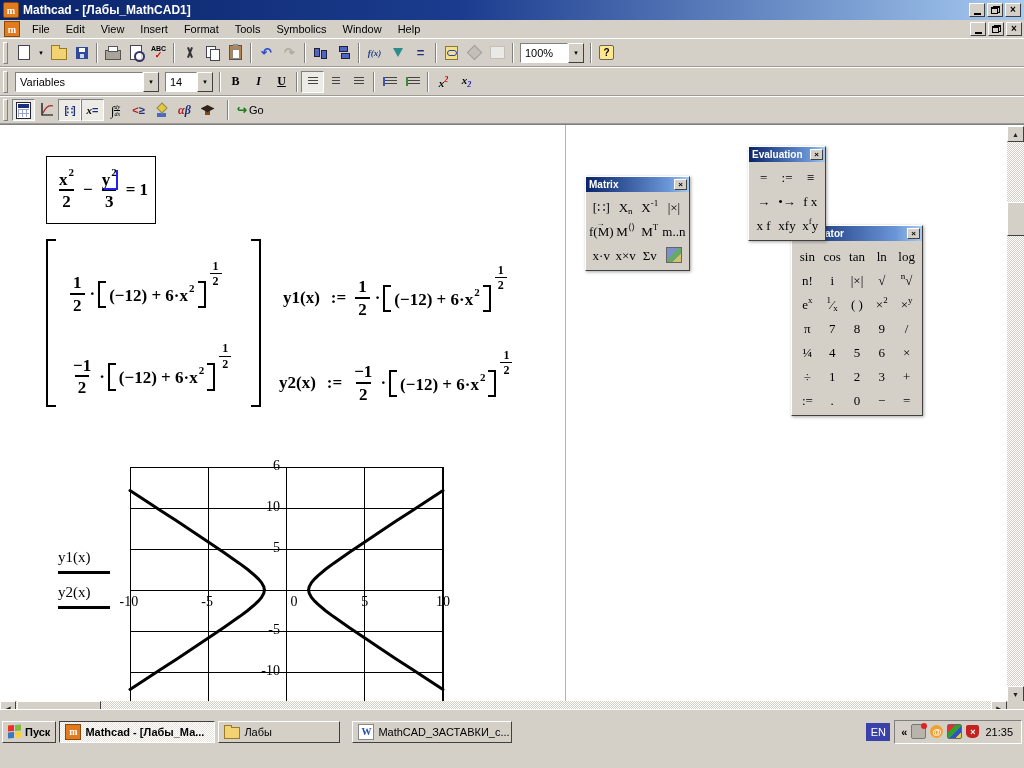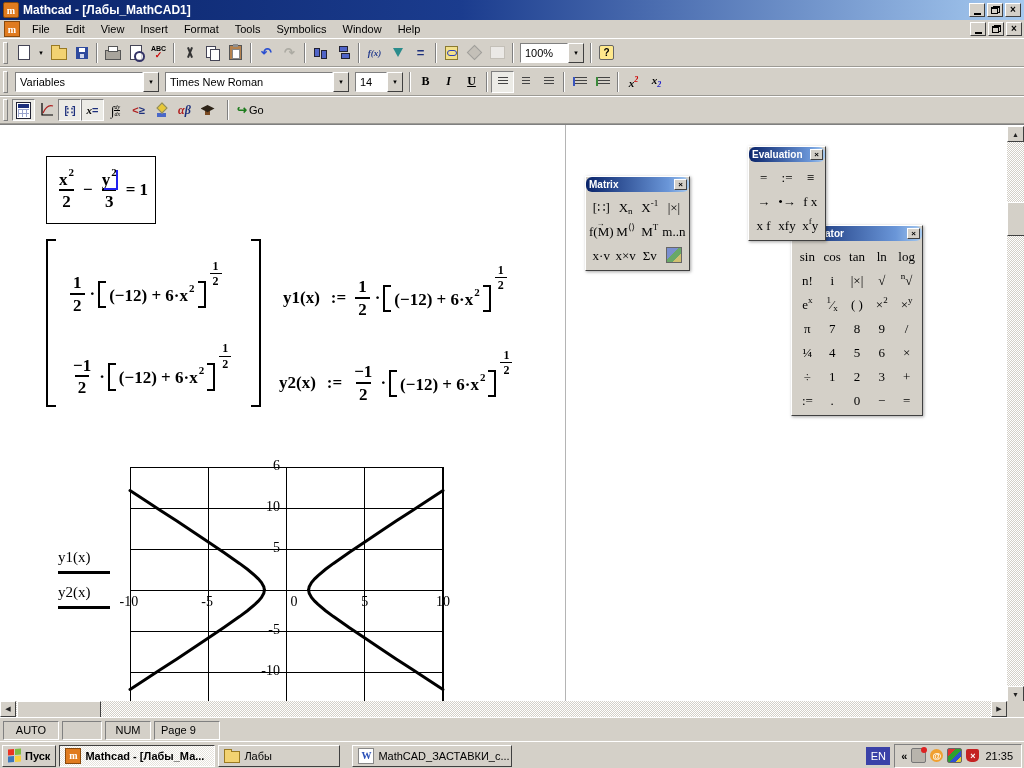--- a/index.html
+++ b/index.html
@@ -141,21 +141,21 @@
   .defexpr .asgn{margin:0 7px;}
 
   #graph{position:absolute;left:130px;top:342px;width:313px;height:246px;}
   #graph svg{position:absolute;left:0;top:0;overflow:visible;}
   .gl{position:absolute;font-family:"Liberation Serif",serif;font-size:14px;font-weight:normal;white-space:nowrap;}
   #legend{position:absolute;left:58px;top:424px;font-family:"Liberation Serif",serif;font-size:15px;}
   .leg-line{height:3px;background:#000;width:52px;margin:5px 0 10px;}
 
   
   .palette{position:absolute;background:#d4d0c8;border:1px solid;border-color:#fff #404040 #404040 #fff;box-shadow:1px 1px 3px rgba(0,0,0,.35);}
-  .ptitle{height:15px;background:linear-gradient(90deg,#0a246a,#6a96d8 80%,#a6caf0);color:#fff;font-weight:bold;font-size:10px;display:flex;align-items:center;padding:0 2px 0 3px;border-radius:6px;}
+  .ptitle{height:15px;background:linear-gradient(90deg,#0a246a,#6a96d8 80%,#a6caf0);color:#fff;font-weight:bold;font-size:10px;display:flex;align-items:center;padding:0 2px 0 3px;}
   .pclose{margin-left:auto;width:13px;height:11px;background:#d4d0c8;border:1px solid;border-color:#fff #404040 #404040 #fff;font-size:8px;font-weight:bold;color:#000;display:flex;align-items:center;justify-content:center;line-height:1;}
   .pal-grid{display:grid;padding:3px;}
   #matrix-palette{left:585px;top:51px;width:103px;z-index:10;}
   #matrix-palette .pal-grid{grid-template-columns:repeat(4,1fr);}
   #evaluation-palette{left:748px;top:21px;width:76px;z-index:30;}
   #evaluation-palette .pal-grid{grid-template-columns:repeat(3,1fr);}
   #calculator-palette{left:791px;top:100px;width:130px;z-index:20;}
   #calculator-palette .pal-grid{grid-template-columns:repeat(5,1fr);}
   .pkey{height:24px;display:flex;align-items:center;justify-content:center;font-family:"Liberation Serif",serif;font-size:13px;line-height:1;}
   .pkey sup{font-size:9px;position:relative;top:-4px;}
@@ -171,21 +171,21 @@
   .sthumb{position:absolute;background:#d4d0c8;border:1px solid;border-color:#fff #404040 #404040 #fff;}
   #hscroll{position:absolute;left:0;top:701px;width:1007px;height:16px;}
   #hcorner{position:absolute;right:0;top:701px;width:17px;height:16px;background:#d4d0c8;}
 
   
   #statusbar{position:absolute;left:0;top:717px;right:0;height:24px;background:#d4d0c8;border-top:1px solid #fff;display:flex;align-items:center;padding:0 3px;gap:3px;}
   .spanel{height:17px;border:1px solid;border-color:#808080 #fff #fff #808080;display:flex;align-items:center;padding:0 6px;flex:0 0 auto;}
   .smsg{flex:1 1 auto;border:none;padding-left:2px;}
 
   
-  #taskbar{position:absolute;left:0;top:741px;right:0;height:27px;background:#d4d0c8;border-top:1px solid #fff;display:flex;align-items:center;padding:0 2px;gap:3px;}
+  #taskbar{position:absolute;left:0;top:709px;right:0;height:27px;background:#d4d0c8;border-top:1px solid #fff;display:flex;align-items:center;padding:8px 2px;gap:3px;}
   .tkbtn{height:22px;border:1px solid;border-color:#fff #404040 #404040 #fff;background:#d4d0c8;display:flex;align-items:center;gap:4px;padding:0 5px;font-size:11px;white-space:nowrap;overflow:hidden;flex:0 0 auto;}
   .tkbtn.active{border-color:#404040 #fff #fff #404040;background:conic-gradient(#fff 0 25%,#e6e3dc 0 50%,#fff 0 75%,#e6e3dc 0) 0 0/2px 2px;font-weight:bold;}
   .start{font-weight:bold;gap:4px;}
   .winflag{display:grid;grid-template-columns:6px 6px;grid-template-rows:6px 6px;gap:1px;transform:skewY(-5deg);}
   .winflag i{display:block;}
   .wf1{background:#ea3323;}.wf2{background:#7ebb42;}.wf3{background:#3b77bc;}.wf4{background:#f8d03c;}
   .tk-ico{width:14px;height:14px;flex:0 0 auto;display:flex;align-items:center;justify-content:center;}
   .tk-m{background:#e07b1f;border:1px solid #8a4a0c;color:#fff;font:bold 10px "Liberation Serif",serif;}
   .tk-folder{width:14px;height:10px;background:#f2d271;border:1px solid #9a7a22;position:relative;margin-top:2px;}
   .tk-folder::before{content:"";position:absolute;left:-1px;top:-3px;width:6px;height:2px;background:#f2d271;border:1px solid #9a7a22;border-bottom:none;}
@@ -350,26 +350,20 @@
     <span class="sep"></span>
     <button class="tb">
         <span class="i-help">?</span>
       </button>
   </div>
 
   <div class="tbrow" id="tb-fmt">
     <span class="grip"></span>
     <span class="combo">
       <span class="field" style="width:118px">Variables</span>
-      <button class="dd">
-          <span class="ddarr">▾</span>
-        </button>
-    </span>
-    <span class="combo">
-      <span class="field" style="width:158px">Times New Roman</span>
       <button class="dd">
           <span class="ddarr">▾</span>
         </button>
     </span>
     <span class="combo">
       <span class="field" style="width:22px">14</span>
       <button class="dd">
           <span class="ddarr">▾</span>
         </button>
     </span>

